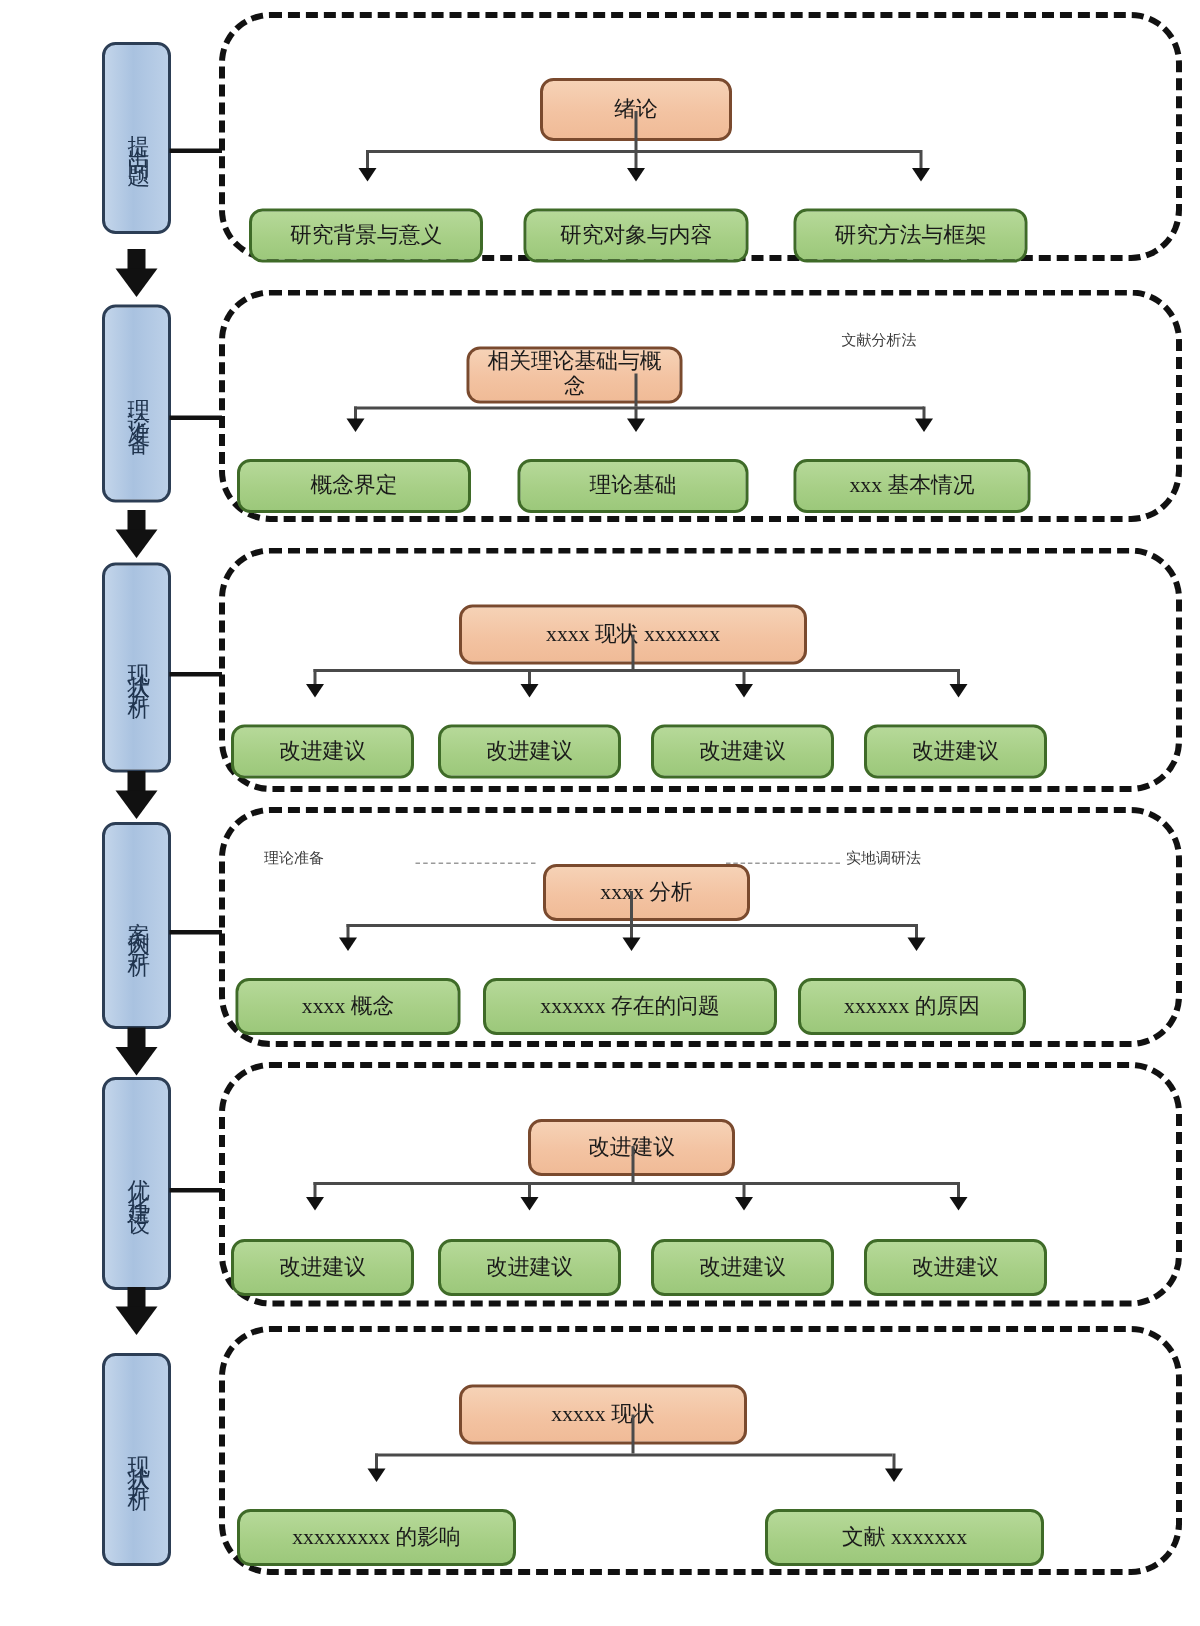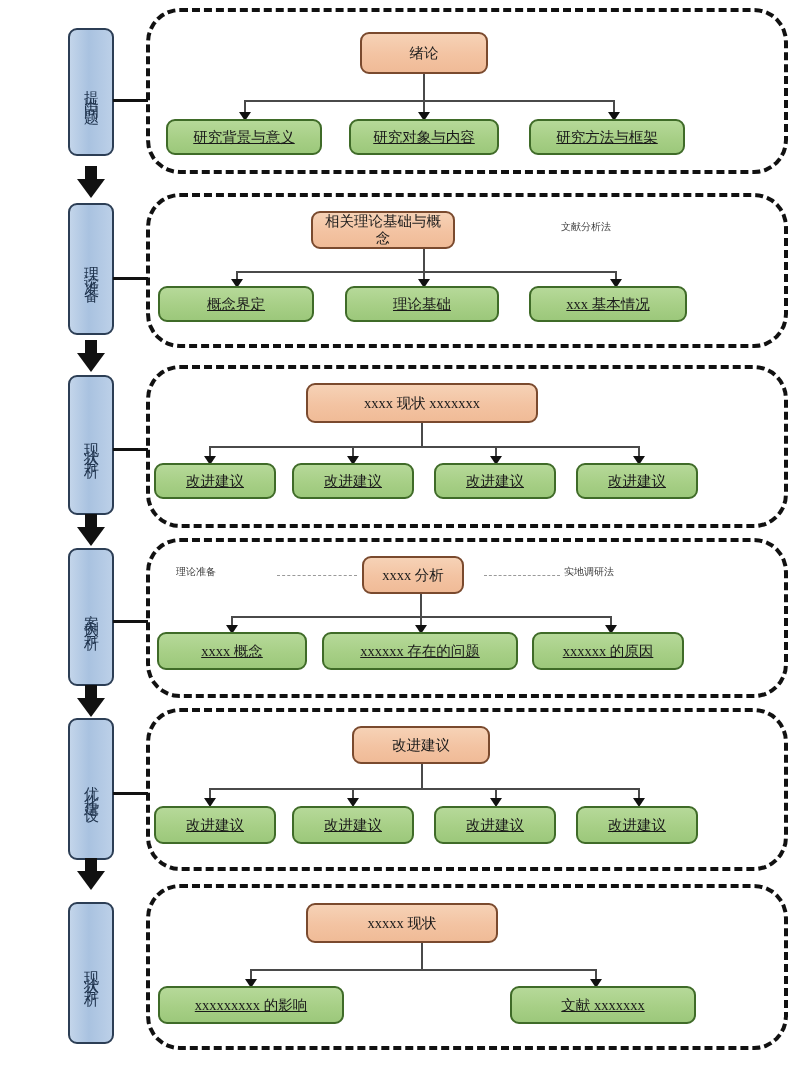--- a/index.html
+++ b/index.html
@@ -103,29 +103,29 @@
     border-radius: 9px;
     display: flex;
     align-items: center;
     justify-content: center;
     text-align: center;
     font-size: 14.5px;
     line-height: 1.15;
     color: #1a1a1a;
     padding: 0 6px;
     font-family: "Liberation Serif", "DejaVu Serif", serif;
+    margin-top: 20px;
   }
   .node.orange {
     border: 2px solid #7a4a2e;
     background: linear-gradient(to bottom, #f6d2b6 0%, #f3c3a2 55%, #f0bb97 100%);
   }
   .node.green {
     border: 2px solid #3f6b28;
     background: linear-gradient(to bottom, #b6d999 0%, #a7cf86 55%, #9cc87b 100%);
-    text-decoration: underline;
   }
 
   
   .ln-v, .ln-h {
     position: absolute;
     background: #4a4a4a;
   }
   .ln-v { width: 1.6px; }
   .ln-h { height: 1.6px; }
 
@@ -244,21 +244,21 @@
     <div class="head"></div>
 </div>
 
 <div class="stage" style="top:0;">
   <div class="panel" style="top:538px; height:160px;"></div>
   <div class="phase-box" style="top:548px; height:138px;">
     <span class="phase-label">案例分析</span>
   </div>
   <div class="phase-connector" style="left:113px; top:620px; width:35px;"></div>
 
-  <div class="node orange" style="left:362px; width:102px; top:556px; height:38px;">xxxx 分析</div>
+  <div class="node orange" style="left:362px; width:138px; top:556px; height:38px;">xxxx 分析</div>
 
   <div class="method-label" style="left:176px; top:565px;">理论准备</div>
   <div class="method-line" style="left:277px; top:575px; width:80px;"></div>
   <div class="method-line" style="left:484px; top:575px; width:76px;"></div>
   <div class="method-label" style="left:564px; top:565px;">实地调研法</div>
 
   <div class="ln-v" style="left:420px; top:594px; height:22px;"></div>
   <div class="ln-h" style="left:231px; top:616px; width:380px;"></div>
   <div class="ln-v" style="left:231px; top:616px; height:13px;"></div>
   <div class="ln-v" style="left:420px; top:616px; height:13px;"></div>

